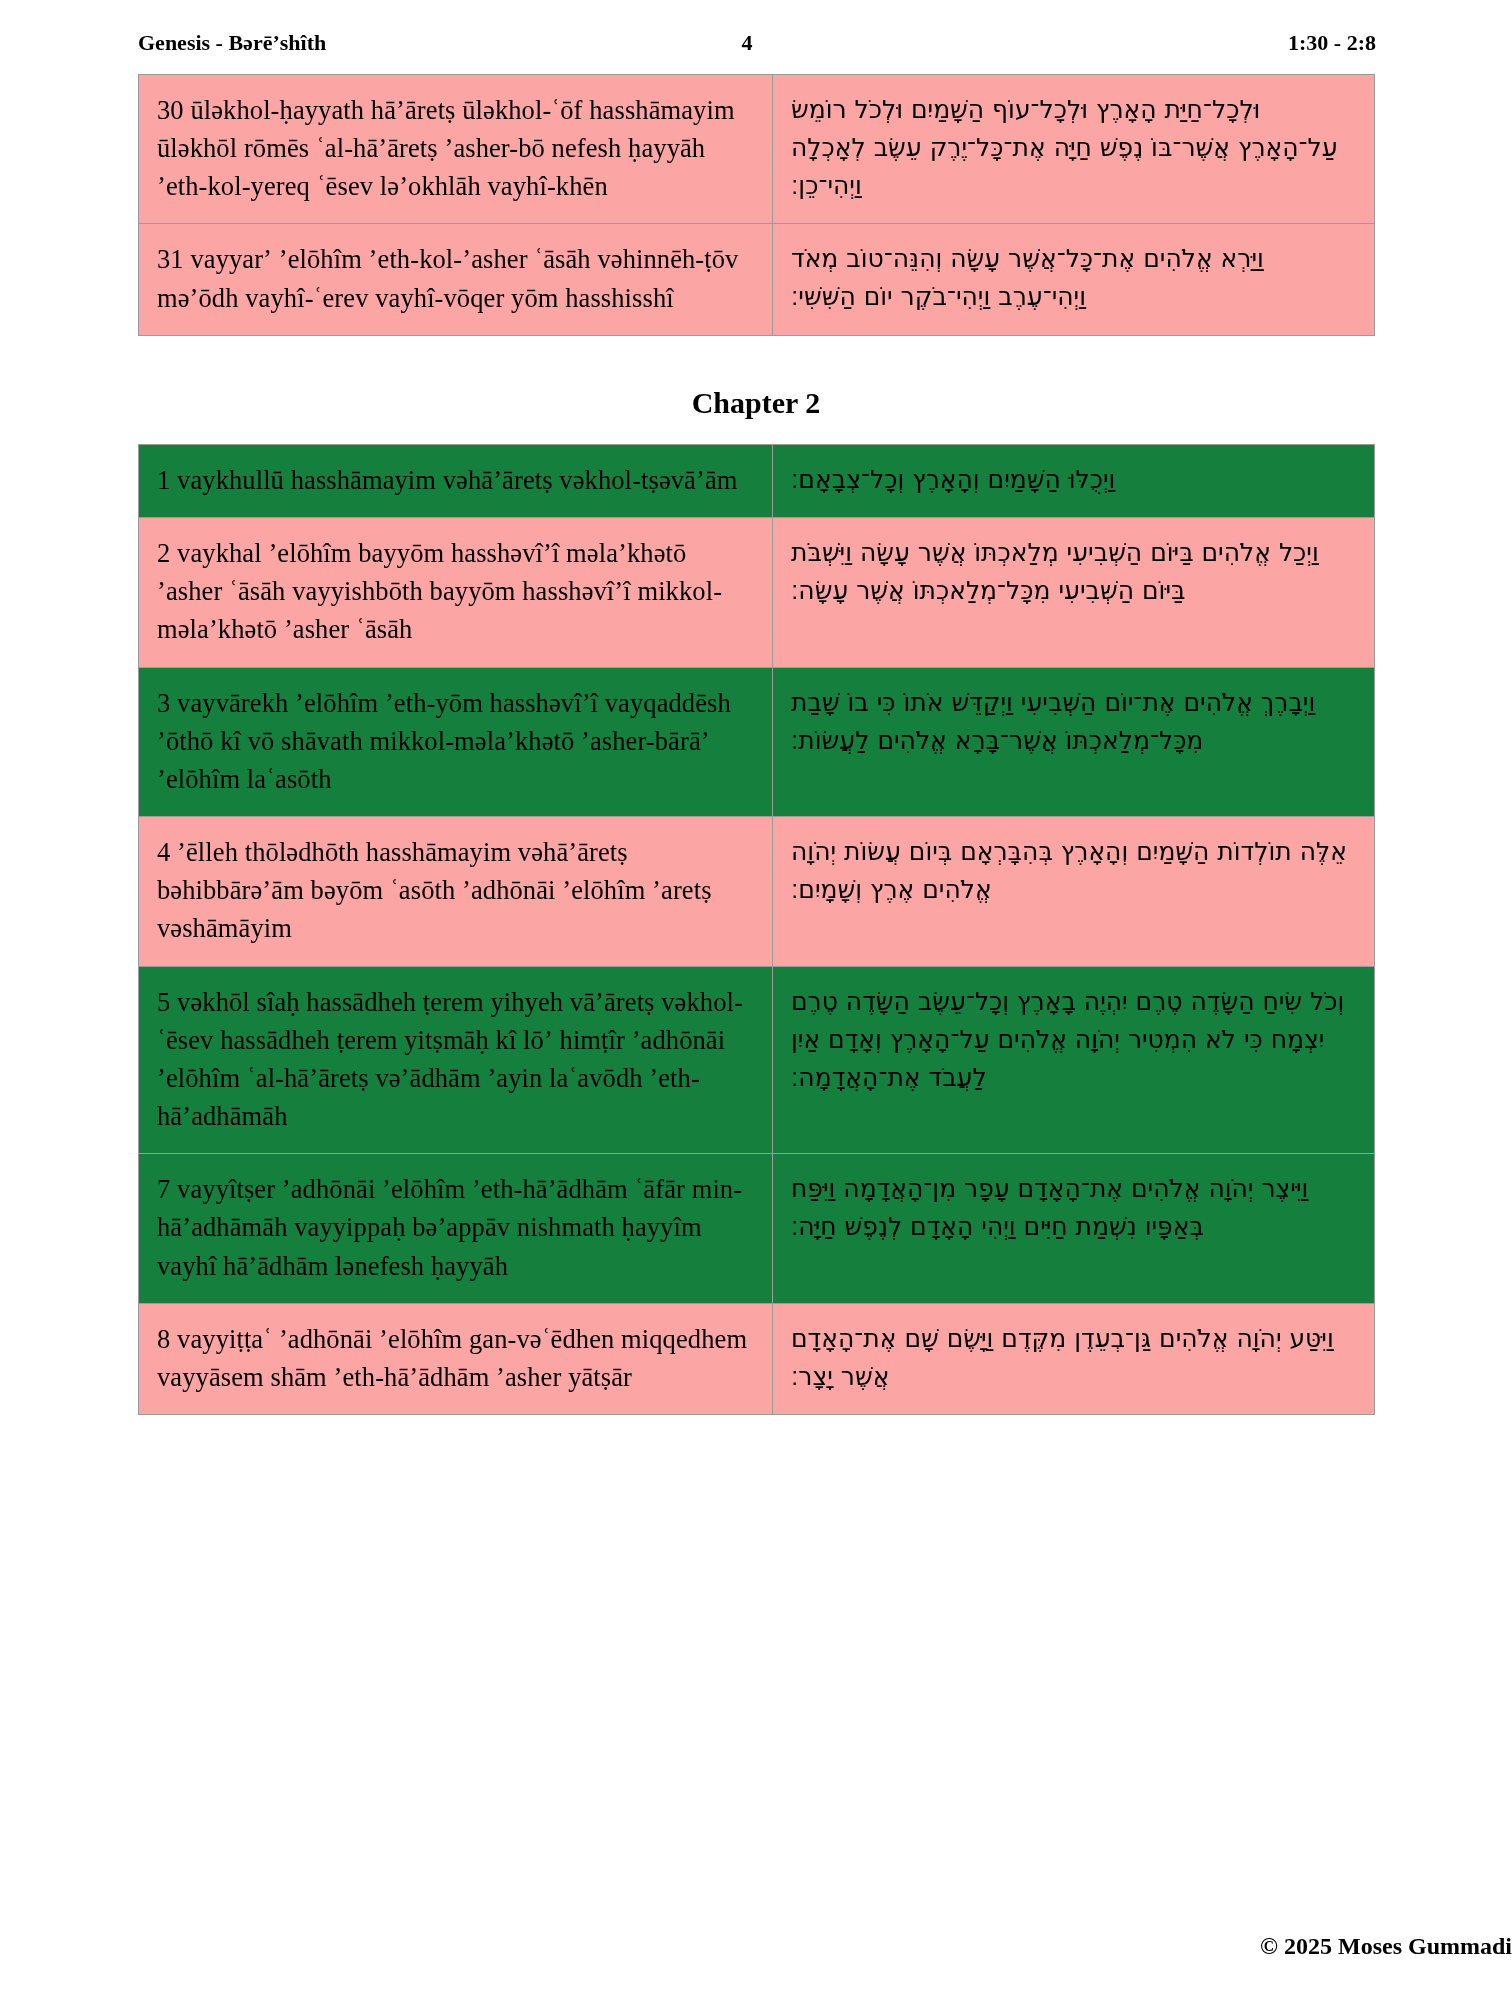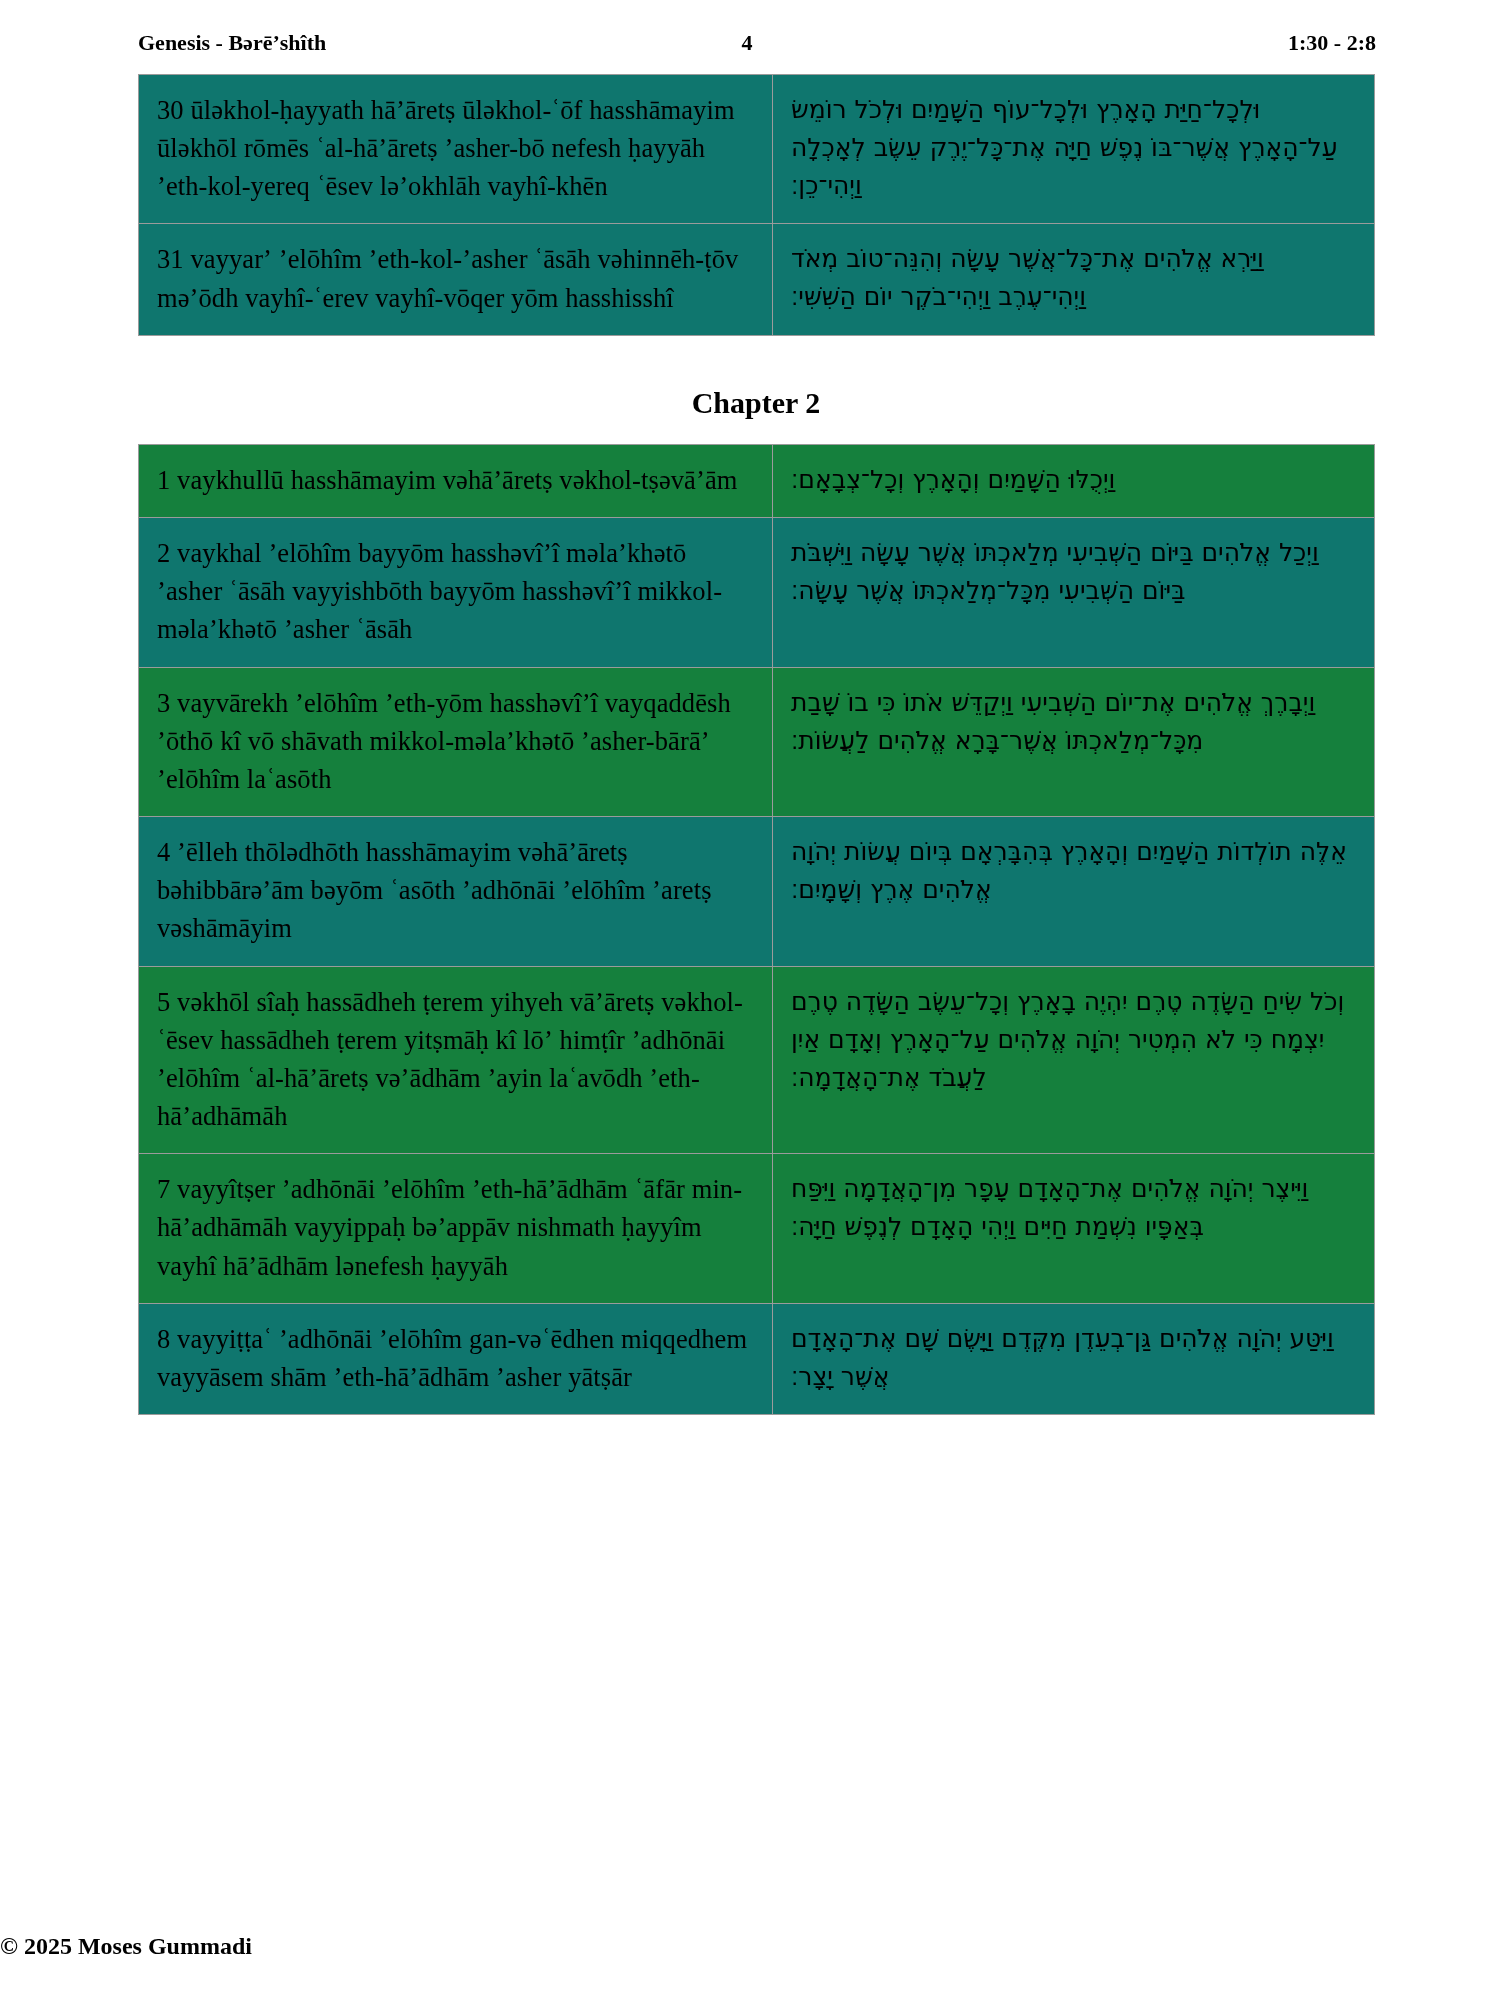--- a/index.html
+++ b/index.html
@@ -50,21 +50,21 @@
   #table-ch2 { top: 444px; }
 
   .verse-table td {
     border: 1px solid #9b9b9b;
     vertical-align: top;
     padding: 16px 18px 18px 18px;
   }
   .col-translit { width: 634px; }
   .col-hebrew   { width: 602px; }
 
-  .row-a td { background: #0f766e; }
+  .row-a td { background: #fca5a5; }
   .row-b td { background: #15803d; }
 
   .translit {
     font-family: "Liberation Serif", "DejaVu Serif", serif;
     font-size: 26.5px;
     line-height: 1.44;
     text-align: left;
     letter-spacing: 0.1px;
   }
   .hebrew {
@@ -88,21 +88,21 @@
     font-weight: bold;
     font-family: "Liberation Serif", "DejaVu Serif", serif;
   }
 
   
   .page-footer {
     position: absolute;
     top: 1933px;
     left: 0;
     width: 1512px;
-    text-align: left;
+    text-align: right;
     font-size: 24px;
     font-weight: bold;
     font-family: "Liberation Serif", "DejaVu Serif", serif;
   }
 </style>
 </head>
 <body>
 
 <div class="page">
 

